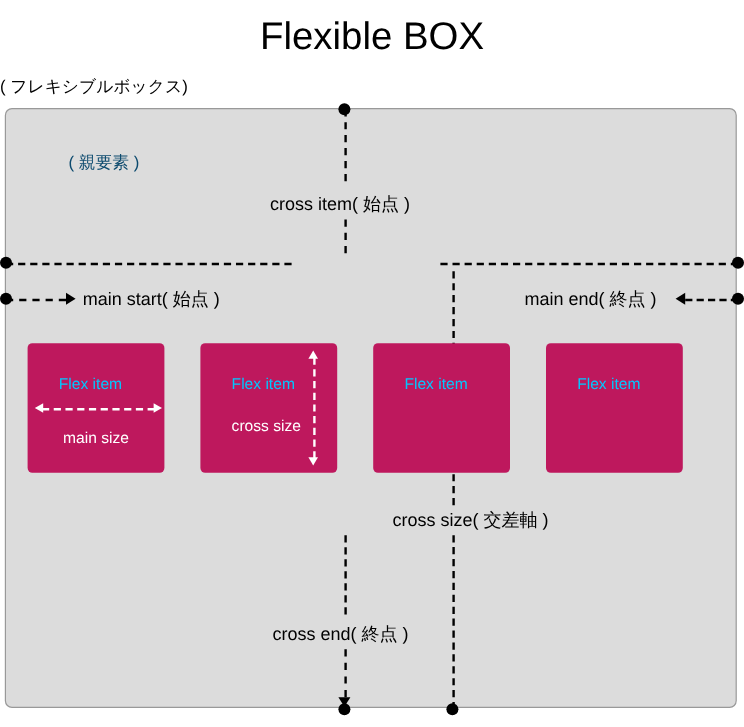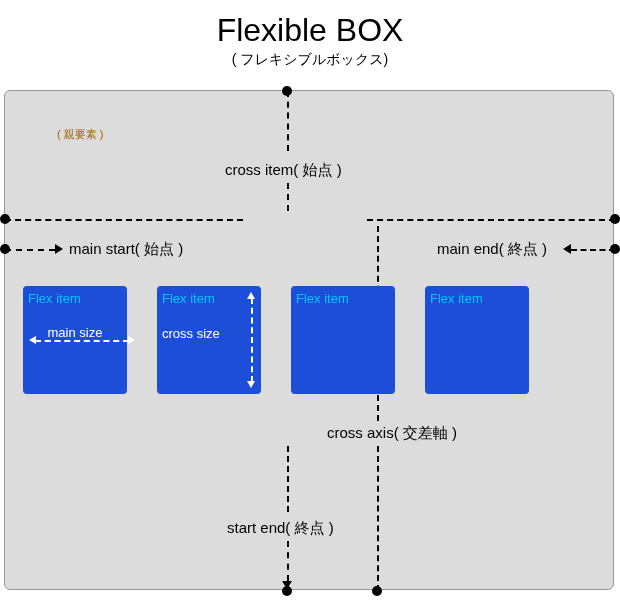--- a/index.html
+++ b/index.html
@@ -1,23 +1,23 @@
 <!DOCTYPE html>
 <html><head>
 <meta charset="utf-8">
 <style>
 *{margin:0;padding:0;box-sizing:border-box}
 body{font-family:Arial,sans-serif;width:620px;height:606px;background:#fff;position:relative}
 .title{text-align:center;font-size:32px;padding-top:12px;font-weight:400}
-.subtitle{text-align:center;font-size:14px;margin-top:2px}
+.subtitle{font-size:14px;margin-top:15px}
 .container{position:absolute;top:90px;left:4px;width:610px;height:500px;background:#dcdcdc;border:1px solid #999;border-radius:6px}
 .fc-title{color:#1a8a1a;font-size:22px;position:absolute;top:10px;left:12px}
-.fc-sub{color:#a16207;font-size:11px;position:absolute;top:36px;left:52px}
+.fc-sub{color:#0c4a6e;font-size:14px;position:absolute;top:36px;left:52px}
 .items{position:absolute;top:195px;left:18px;display:flex;gap:30px}
-.item{width:104px;height:108px;background:#1d4ed8;border-radius:4px;padding:5px;color:#00c8ff;font-size:13px}
+.item{width:114px;height:108px;background:#be185d;border-radius:4px;padding:26px;color:#00c8ff;font-size:13px}
 .ms-label{color:#fff;font-size:13px;text-align:center;margin-top:30px}
 .cs-label{color:#fff;font-size:13px;text-align:left;margin-top:20px}
 .red{color:#c00;font-size:15px}
 .lbl{font-size:15px;color:#000;position:absolute;white-space:nowrap}
 .dot{position:absolute;width:10px;height:10px;background:#000;border-radius:50%}
 .hline{position:absolute;border-top:2px dashed #000;height:0}
 .vline{position:absolute;border-left:2px dashed #000;width:0}
 .arrow-r{position:absolute;width:0;height:0;border-left:8px solid #000;border-top:5px solid transparent;border-bottom:5px solid transparent}
 .arrow-l{position:absolute;width:0;height:0;border-right:8px solid #000;border-left:none;border-top:5px solid transparent;border-bottom:5px solid transparent}
 .arrow-d{position:absolute;width:0;height:0;border-top:8px solid #000;border-left:5px solid transparent;border-right:5px solid transparent}
@@ -51,37 +51,37 @@
   <div class="hline" style="left:0;top:158px;width:50px"></div>
   <div class="arrow-r" style="left:50px;top:153px"></div>
   <div class="lbl" style="left:432px;top:149px">main end( 終点 )</div>
 
   <div class="lbl" style="left:64px;top:149px">main start( 始点 )</div>
   <div class="arrow-l" style="left:558px;top:153px"></div>
   <div class="hline" style="left:566px;top:158px;width:44px"></div>
   <div class="dot" style="left:605px;top:153px"></div>
 
   <div class="vline" style="left:372px;top:135px;height:195px"></div>
-  <div class="lbl red" style="left:322px;top:333px">cross axis( 交差軸 )</div>
+  <div class="lbl red" style="left:322px;top:333px">cross size( 交差軸 )</div>
   <div class="vline" style="left:372px;top:355px;height:145px"></div>
   <div class="dot" style="left:367px;top:495px"></div>
 
   <div class="vline" style="left:282px;top:355px;height:66px"></div>
-  <div class="lbl" style="left:222px;top:428px">start end( 終点 )</div>
+  <div class="lbl" style="left:222px;top:428px">cross end( 終点 )</div>
   <div class="vline" style="left:282px;top:450px;height:40px"></div>
   <div class="arrow-d" style="left:277px;top:490px"></div>
   <div class="dot" style="left:277px;top:495px"></div>
 
   <div class="items">
     <div class="item" style="position:relative">
       <span>Flex item</span>
       <div class="warrow-l" style="left:6px;top:50px"></div>
       <div class="wline" style="left:12px;top:54px;width:94px"></div>
       <div class="warrow-r" style="left:105px;top:50px"></div>
-      <div class="ms-label" style="margin-top:19px">main size</div>
+      <div class="ms-label" style="margin-top:30px">main size</div>
     </div>
     <div class="item" style="position:relative">
       <span>Flex item</span>
       <div class="warrow-u" style="left:90px;top:6px"></div>
       <div class="wvline" style="left:94px;top:12px;height:84px"></div>
       <div class="warrow-d" style="left:90px;top:95px"></div>
       <div class="cs-label">cross size</div>
     </div>
     <div class="item">
       <span>Flex item</span>

